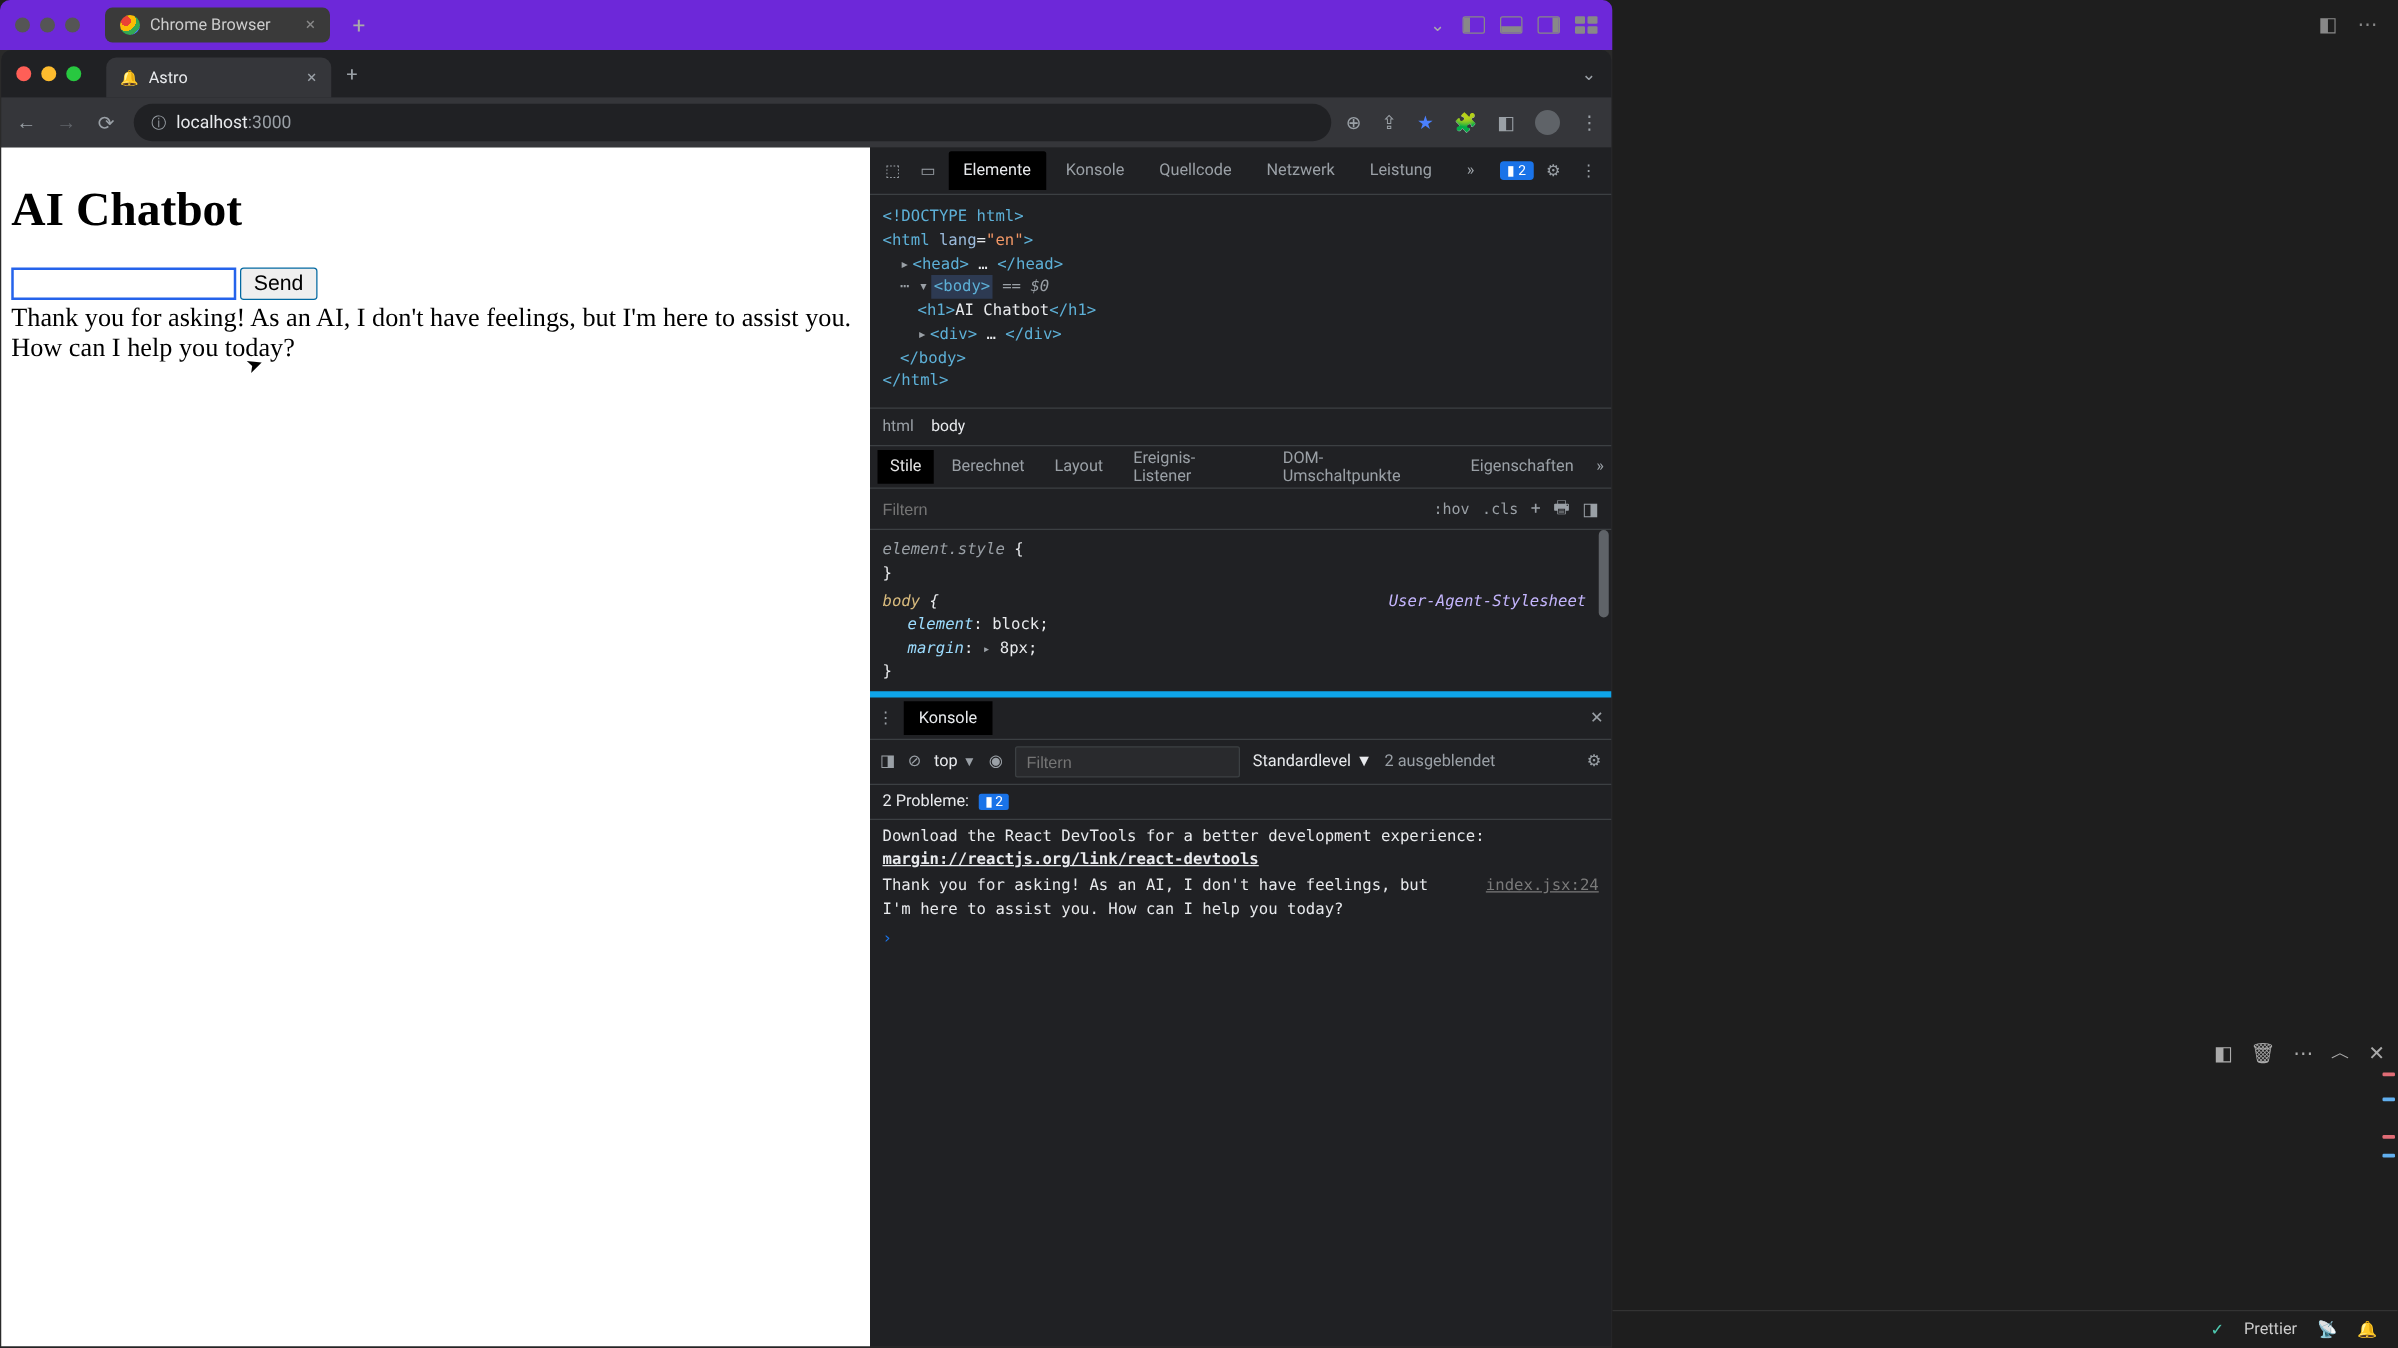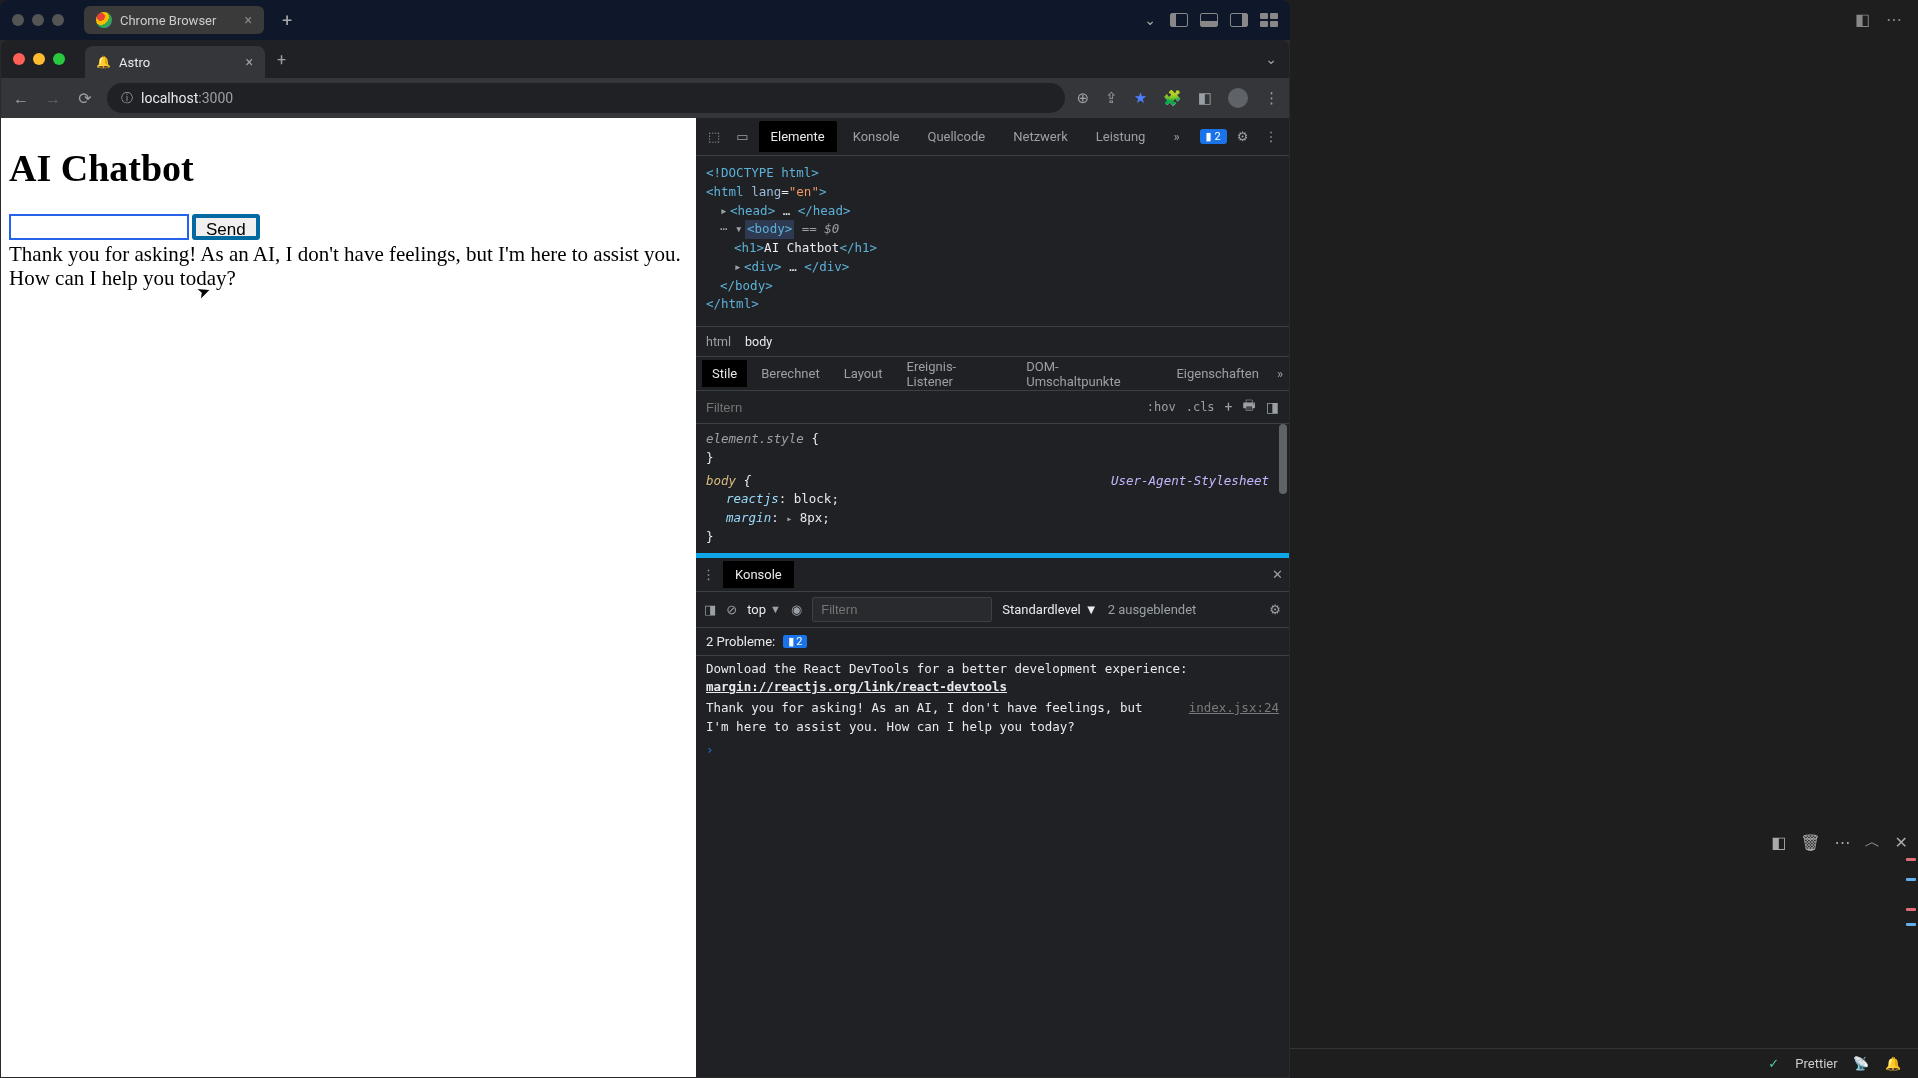--- a/index.html
+++ b/index.html
@@ -1,20 +1,20 @@
 <!DOCTYPE html>
 <html><head>
 <meta charset="utf-8">
 <style>
 * { box-sizing: border-box; margin: 0; padding: 0; }
 html, body { width: 1918px; height: 1078px; overflow: hidden; font-family: -apple-system, BlinkMacSystemFont, "Segoe UI", Roboto, sans-serif; background: #1e1e1e; }
 
 
 .outer-chrome { position: absolute; left: 0; top: 0; width: 1290px; height: 1078px; background: #2a2a2a; border-radius: 8px 8px 0 0; display: flex; flex-direction: column; }
-.outer-titlebar { height: 40px; display: flex; align-items: center; padding: 0 12px; gap: 8px; background: #0f172a; border-radius: 8px 8px 0 0; }
+.outer-titlebar { height: 40px; display: flex; align-items: center; padding: 0 12px; gap: 8px; background: #6d28d9; border-radius: 8px 8px 0 0; }
 .traffic-dots { display: flex; gap: 8px; }
 .traffic-dot { width: 12px; height: 12px; border-radius: 50%; background: #555; }
 .outer-tab { display: flex; align-items: center; gap: 8px; background: #3a3a3a; padding: 6px 12px; border-radius: 6px; margin-left: 12px; min-width: 180px; }
 .outer-tab .favicon { width: 16px; height: 16px; border-radius: 50%; background: radial-gradient(circle at 30% 30%, #ea4335 0 25%, #fbbc05 25% 50%, #34a853 50% 75%, #4285f4 75% 100%); }
 .outer-tab .label { color: #ccc; font-size: 13px; flex: 1; }
 .outer-tab .close { color: #888; font-size: 14px; cursor: pointer; }
 .outer-plus { color: #aaa; font-size: 18px; margin-left: 10px; cursor: pointer; }
 .outer-titlebar-end { margin-left: auto; display: flex; gap: 14px; color: #aaa; align-items: center; }
 .outer-chev { font-size: 14px; }
 
@@ -45,21 +45,21 @@
 .toolbar-icons .star { color: #4a80ff; }
 .toolbar-icons .avatar { width: 20px; height: 20px; border-radius: 50%; background: #5f6368; }
 
 .content-row { flex: 1; display: flex; min-height: 0; }
 
 
 .page { width: 695px; background: #fff; color: #000; padding: 8px; font-family: "Times New Roman", serif; position: relative; }
 .page h1 { font-size: 38px; font-weight: bold; margin: 20px 0 24px 0; }
 .page .form-row { display: flex; gap: 3px; align-items: center; }
 .page input[type=text] { width: 180px; height: 26px; border: 2px solid #2563eb; padding: 1px 4px; font-size: 13px; outline: none; }
-.page button { height: 26px; padding: 2px 10px; font-size: 17px; background: #efefef; border: 4px solid #0369a1; border-radius: 3px; cursor: pointer; font-family: Arial, sans-serif; }
+.page button { height: 26px; padding: 2px 10px; font-size: 17px; background: #efefef; border: 1px solid #0369a1; border-radius: 3px; cursor: pointer; font-family: Arial, sans-serif; }
 .page .reply { font-size: 21px; line-height: 1.15; margin-top: 2px; max-width: 680px; }
 .page .cursor-arrow { position: absolute; left: 196px; top: 164px; font-size: 16px; pointer-events: none; transform: rotate(-20deg); }
 
 
 .devtools { flex: 1; background: #202124; color: #e8eaed; display: flex; flex-direction: column; font-size: 13px; min-width: 0; }
 .dt-tabs { height: 38px; display: flex; align-items: center; border-bottom: 1px solid #3c4043; padding: 0 6px; gap: 4px; }
 .dt-iconbtn { color: #9aa0a6; padding: 4px 6px; cursor: pointer; }
 .dt-tab { padding: 8px 12px; color: #9aa0a6; cursor: pointer; white-space: nowrap; }
 .dt-tab.active { color: #e8eaed; background: #000; border-radius: 2px 2px 0 0; }
 .dt-tabs .spacer { flex: 1; }
@@ -278,21 +278,21 @@
           <span class="icbtn">◨</span>
         </div>
 
         <div class="dt-styles-body">
           <div><span class="sel" style="color:#9aa0a6; font-style:italic">element.style</span> <span class="brace">{</span></div>
           <div><span class="brace">}</span></div>
           <div style="margin-top:4px; position:relative;">
             <span class="stylesheet">User-Agent-Stylesheet</span>
             <span class="sel" style="font-style:italic">body</span> <span class="brace" style="font-style:italic">{</span>
           </div>
-          <div style="padding-left:20px;"><span class="prop" style="font-style:italic">reactjs</span><span>:</span> <span class="val">block</span><span>;</span></div>
+          <div style="padding-left:20px;"><span class="prop" style="font-style:italic">element</span><span>:</span> <span class="val">block</span><span>;</span></div>
           <div style="padding-left:20px;"><span class="prop" style="font-style:italic">margin</span><span>:</span> <span class="tri">▸</span> <span class="val">8px</span><span>;</span></div>
           <div><span class="brace">}</span></div>
           <div class="dt-scrollbar">
               <div class="thumb"></div>
             </div>
         </div>
 
         <div class="dt-drawer-tabs">
           <span class="handle">⋮</span>
           <span class="dtab">Konsole</span>

